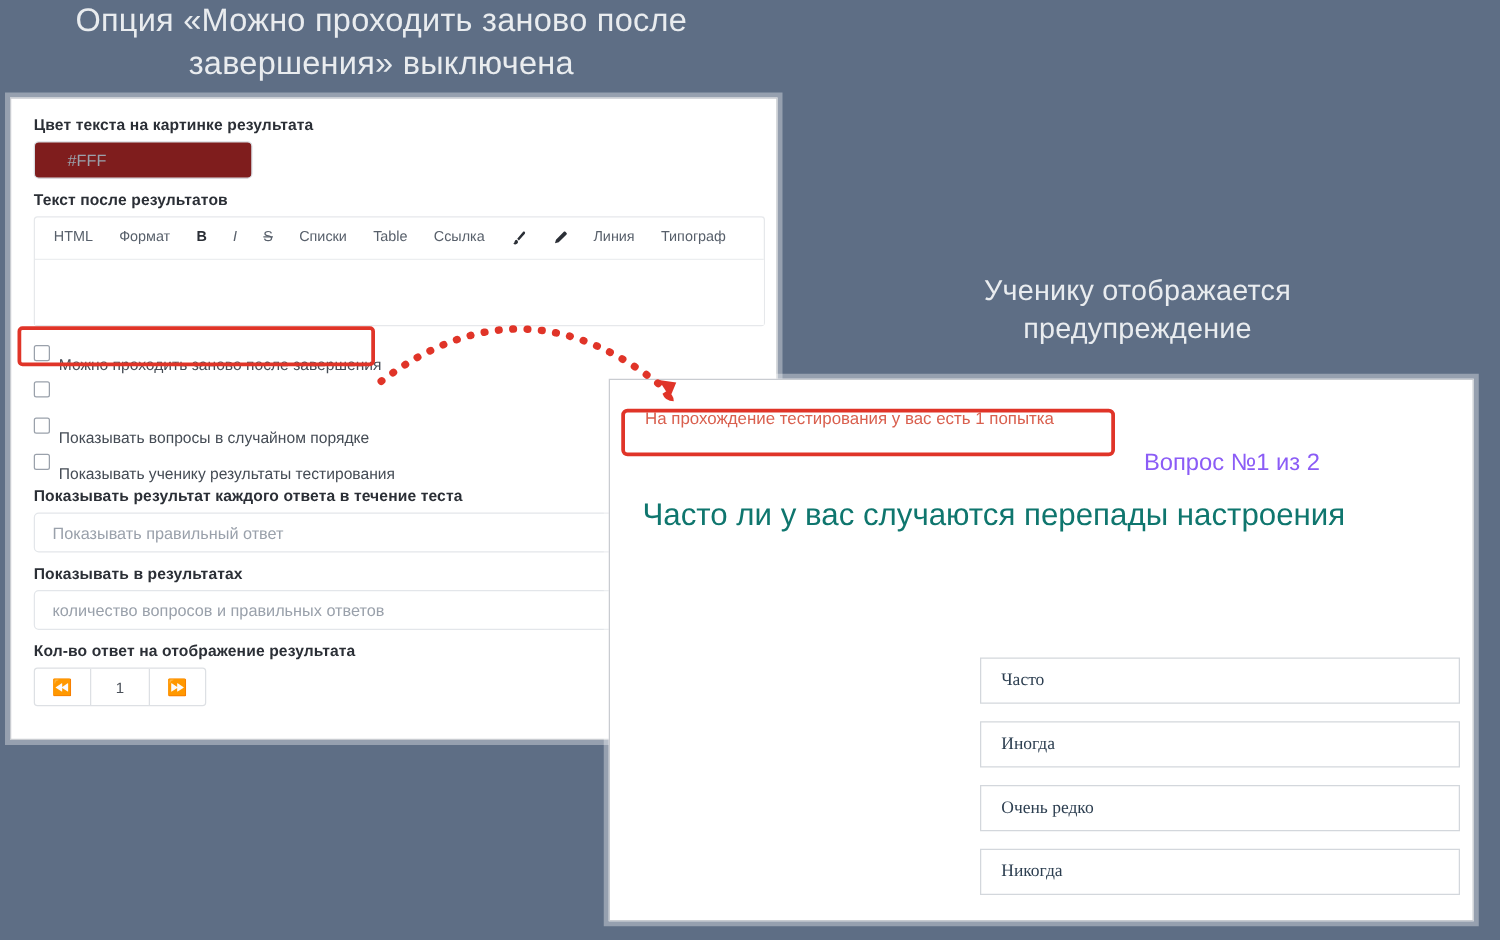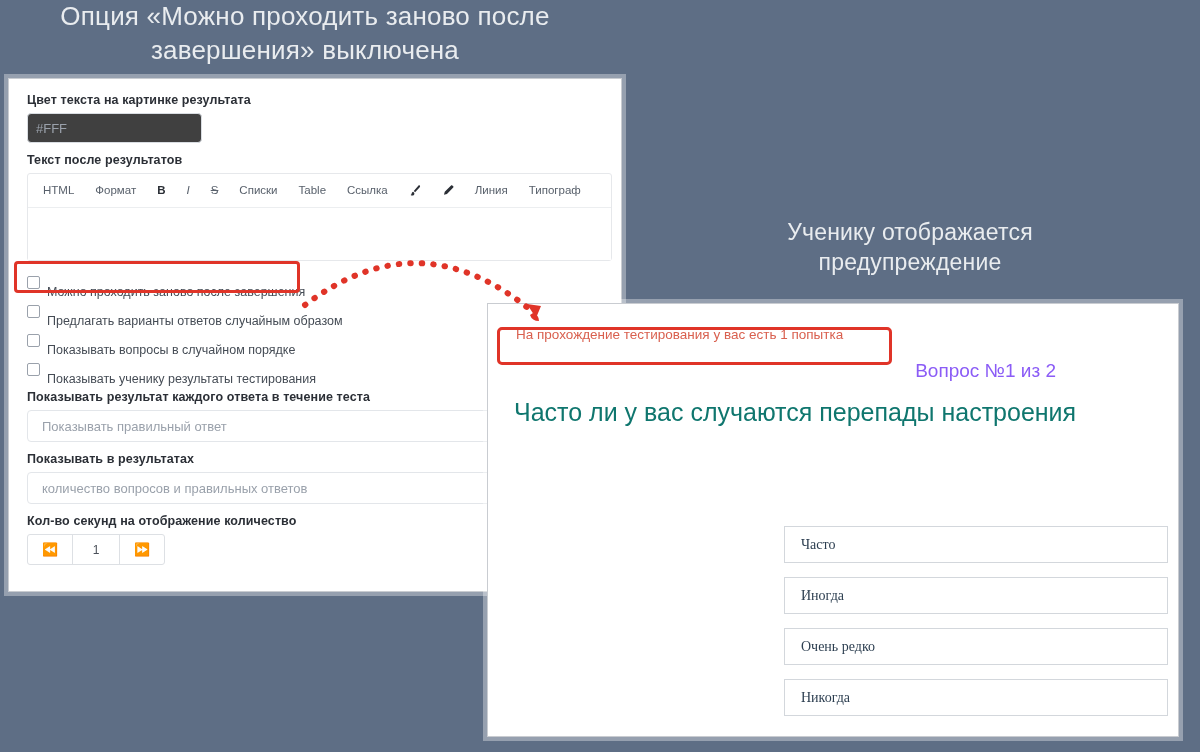--- a/index.html
+++ b/index.html
@@ -79,24 +79,24 @@
   }
   .field-label:first-child { margin-top: 2px; }
 
   .text-input {
     box-sizing: border-box;
     height: 30px;
     border: 1px solid #d9dde2;
     border-radius: 4px;
     display: flex;
     align-items: center;
-    padding: 0 8px;
+    padding: 0 26px;
     font-size: 13px;
     color: #9aa1ab;
-    background: #404040;
+    background: #7f1d1d;
   }
   #color-input { width: 175px; }
 
   .select-input {
     box-sizing: border-box;
     width: 585px;
     height: 32px;
     border: 1px solid #e3e6ea;
     border-radius: 4px;
     display: flex;
@@ -319,38 +319,37 @@
       </div>
       <div class="editor-body"></div>
     </div>
 
     <div class="checkbox-row">
       <span class="cb-box"></span>
       <span class="cb-label">Можно проходить заново после завершения</span>
     </div>
     <div class="checkbox-row">
       <span class="cb-box"></span>
-      <span class="cb-label">Предлагать варианты ответов случайным образом</span>
     </div>
     <div class="checkbox-row">
       <span class="cb-box"></span>
       <span class="cb-label">Показывать вопросы в случайном порядке</span>
     </div>
     <div class="checkbox-row">
       <span class="cb-box"></span>
       <span class="cb-label">Показывать ученику результаты тестирования</span>
     </div>
 
     <div class="field-label">Показывать результат каждого ответа в течение теста</div>
     <div class="select-input">Показывать правильный ответ</div>
 
     <div class="field-label">Показывать в результатах</div>
     <div class="select-input">количество вопросов и правильных ответов</div>
 
-    <div class="field-label">Кол-во секунд на отображение количество</div>
+    <div class="field-label">Кол-во ответ на отображение результата</div>
     <div class="stepper">
       <div class="stepper-btn">⏪</div>
       <div class="stepper-value">1</div>
       <div class="stepper-btn right">⏩</div>
     </div>
 
   </div>
 </div>
 
 <div class="panel" id="preview-panel">

